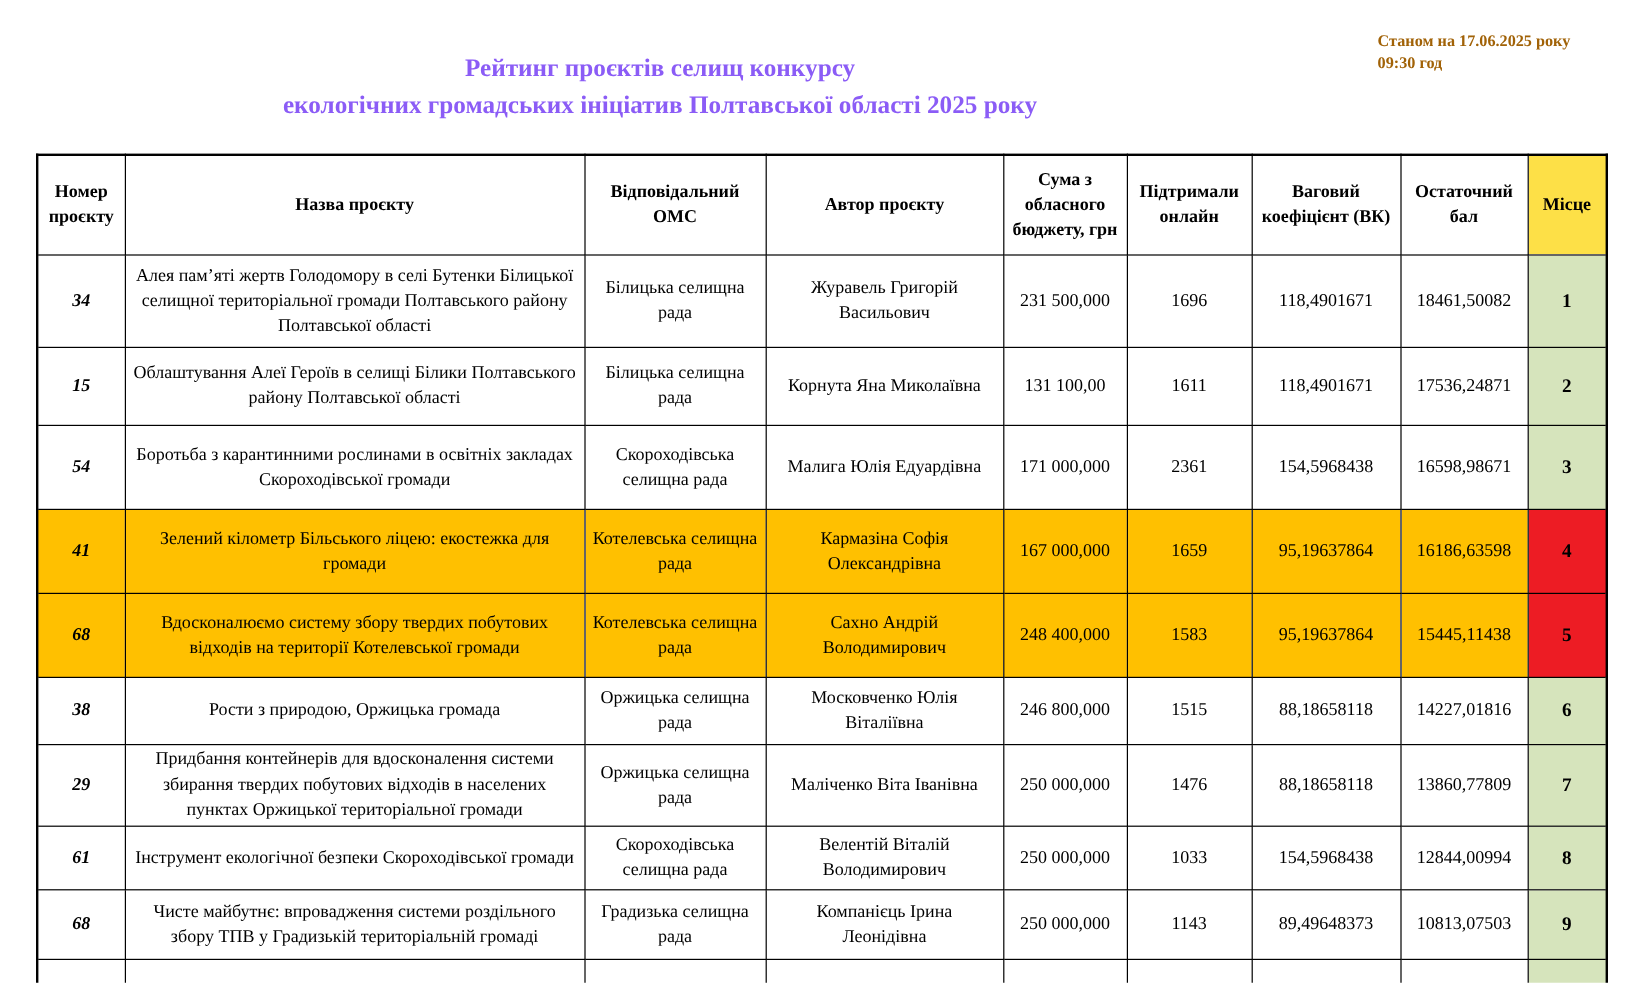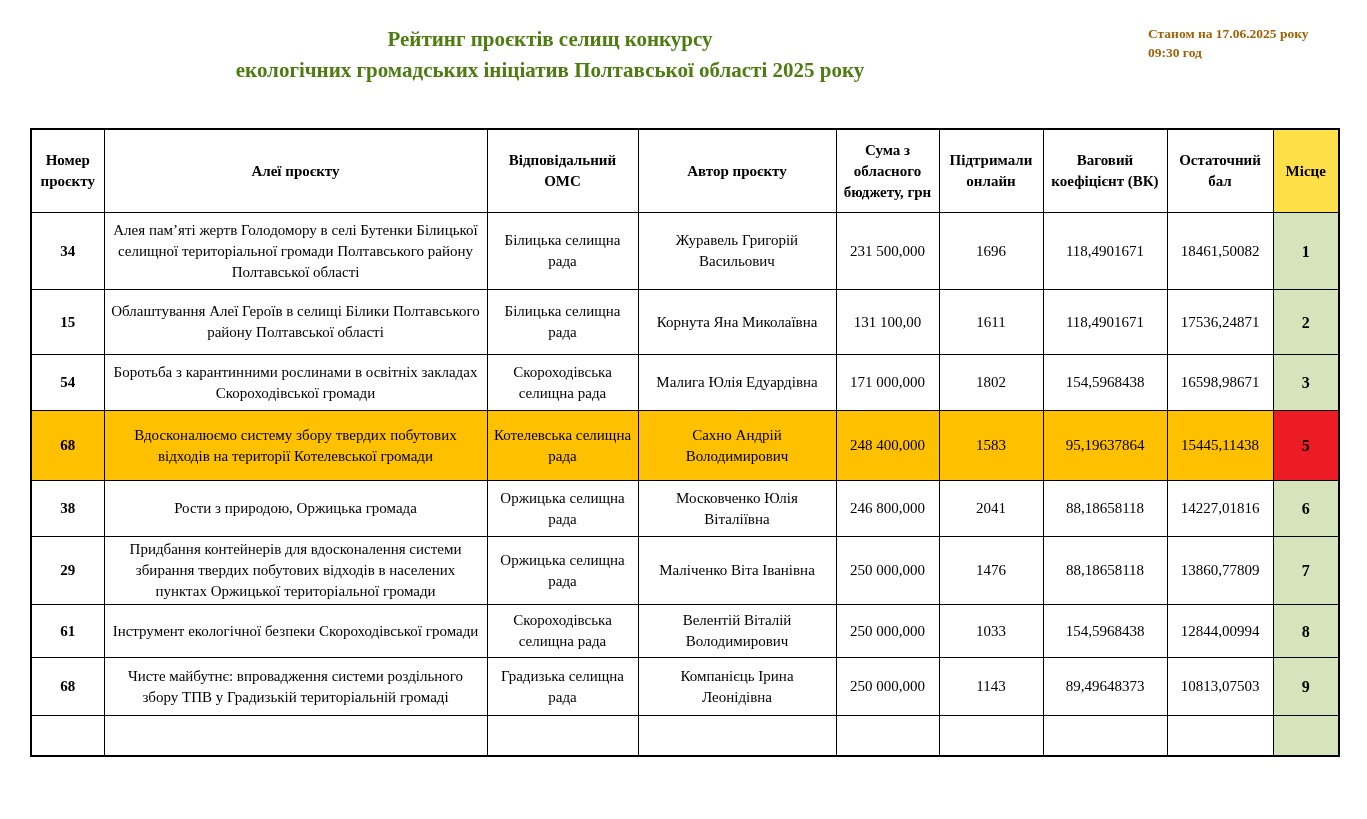--- a/index.html
+++ b/index.html
@@ -2,41 +2,41 @@
 <html lang="uk"><head>
 <meta charset="utf-8">
 <style>
   html,body{margin:0;padding:0;}
   body{
     width:1367px;height:819px;position:relative;overflow:hidden;
     background:#ffffff;color:#000;
     font-family:"Liberation Serif","DejaVu Serif",serif;
   }
   .doc-title{
-    position:absolute;top:24px;left:0;width:1100px;
+    position:absolute;top:41px;left:0;width:1100px;
     text-align:center;font-weight:bold;font-size:21px;line-height:31px;
-    color:#4d7c0f;
+    color:#8b5cf6;
   }
   .timestamp{
     position:absolute;top:24px;left:1148px;width:215px;
     font-weight:bold;font-size:13.5px;line-height:19px;color:#a16207;
   }
   .table-wrap{position:absolute;left:30px;top:128px;}
   table{
     border-collapse:collapse;table-layout:fixed;width:1308px;
     border:2px solid #000;
   }
   th,td{
     border:1px solid #000;
     text-align:center;vertical-align:middle;
     padding:2px 6px;font-size:15px;line-height:21px;
     overflow:hidden;word-wrap:break-word;
   }
   thead th{font-weight:bold;height:78px;}
-  td.c-number{font-weight:bold;}
+  td.c-number{font-weight:bold;font-style:italic;}
   td.c-place{background:#d6e4bc;font-weight:bold;font-size:16px;}
   th.c-place{background:#fde047;}
   tr.hl td{background:#ffc000;}
   tr.hl td.c-place{background:#ed1c24;}
   tr.partial td{border-bottom:none;}
 </style>
 </head>
 <body>
 
 <div class="doc-title">
@@ -58,21 +58,21 @@
       <col style="width:198px">
       <col style="width:103px">
       <col style="width:104px">
       <col style="width:124px">
       <col style="width:106px">
       <col style="width:66px">
     </colgroup>
     <thead>
       <tr>
         <th>Номер проєкту</th>
-        <th>Алеї проєкту</th>
+        <th>Назва проєкту</th>
         <th>Відповідальний ОМС</th>
         <th>Автор проєкту</th>
         <th>Сума з обласного бюджету, грн</th>
         <th>Підтримали онлайн</th>
         <th>Ваговий коефіцієнт (ВК)</th>
         <th>Остаточний бал</th>
         <th class="c-place">Місце</th>
       </tr>
     </thead>
     <tbody id="table-body">
@@ -91,49 +91,60 @@
     <td class="c-number">15</td>
     <td class="c-name">Облаштування Алеї Героїв в селищі Білики Полтавського району Полтавської області</td>
     <td class="c-oms">Білицька селищна рада</td>
     <td class="c-author">Корнута Яна Миколаївна</td>
     <td class="c-sum">131 100,00</td>
     <td class="c-online">1611</td>
     <td class="c-vk">118,4901671</td>
     <td class="c-score">17536,24871</td>
     <td class="c-place">2</td>
   </tr>
-        <tr style="height: 56px;">
+        <tr style="height: 70px;">
     <td class="c-number">54</td>
     <td class="c-name">Боротьба з карантинними рослинами в освітніх закладах Скороходівської громади</td>
     <td class="c-oms">Скороходівська селищна рада</td>
     <td class="c-author">Малига Юлія Едуардівна</td>
     <td class="c-sum">171 000,000</td>
-    <td class="c-online">1802</td>
+    <td class="c-online">2361</td>
     <td class="c-vk">154,5968438</td>
     <td class="c-score">16598,98671</td>
     <td class="c-place">3</td>
+  </tr>
+        <tr class="hl" style="height: 70px;">
+    <td class="c-number">41</td>
+    <td class="c-name">Зелений кілометр Більського ліцею: екостежка для громади</td>
+    <td class="c-oms">Котелевська селищна рада</td>
+    <td class="c-author">Кармазіна Софія Олександрівна</td>
+    <td class="c-sum">167 000,000</td>
+    <td class="c-online">1659</td>
+    <td class="c-vk">95,19637864</td>
+    <td class="c-score">16186,63598</td>
+    <td class="c-place">4</td>
   </tr>
         <tr class="hl" style="height: 70px;">
     <td class="c-number">68</td>
     <td class="c-name">Вдосконалюємо систему збору твердих побутових відходів на території Котелевської громади</td>
     <td class="c-oms">Котелевська селищна рада</td>
     <td class="c-author">Сахно Андрій Володимирович</td>
     <td class="c-sum">248 400,000</td>
     <td class="c-online">1583</td>
     <td class="c-vk">95,19637864</td>
     <td class="c-score">15445,11438</td>
     <td class="c-place">5</td>
   </tr>
         <tr style="height: 56px;">
     <td class="c-number">38</td>
     <td class="c-name">Рости з природою, Оржицька громада</td>
     <td class="c-oms">Оржицька селищна рада</td>
     <td class="c-author">Московченко Юлія Віталіївна</td>
     <td class="c-sum">246 800,000</td>
-    <td class="c-online">2041</td>
+    <td class="c-online">1515</td>
     <td class="c-vk">88,18658118</td>
     <td class="c-score">14227,01816</td>
     <td class="c-place">6</td>
   </tr>
         <tr style="height: 67px;">
     <td class="c-number">29</td>
     <td class="c-name">Придбання контейнерів для вдосконалення системи збирання твердих побутових відходів в населених пунктах Оржицької територіальної громади</td>
     <td class="c-oms">Оржицька селищна рада</td>
     <td class="c-author">Маліченко Віта Іванівна</td>
     <td class="c-sum">250 000,000</td>

